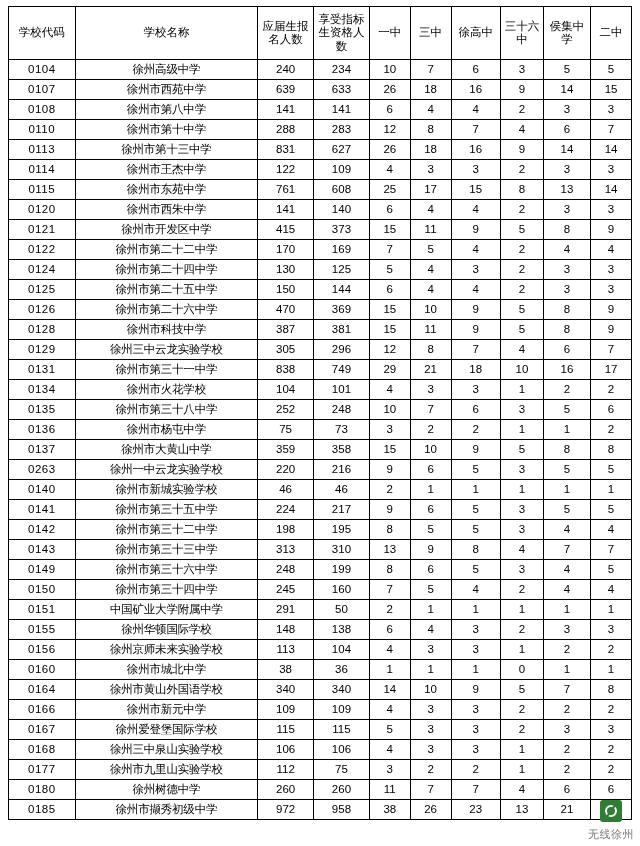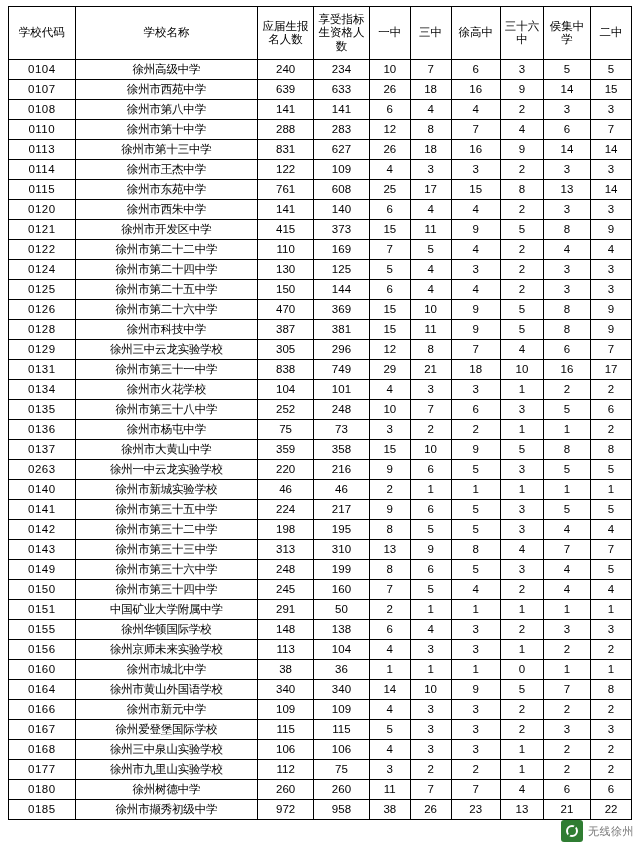--- a/index.html
+++ b/index.html
@@ -60,20 +60,21 @@
     font-size: 11.5px;
     letter-spacing: 0.5px;
   }
   .watermark {
     position: absolute;
     right: 6px;
     bottom: 4px;
     display: flex;
     align-items: center;
     gap: 5px;
+    flex-direction: column;
   }
   .wm-badge {
     width: 22px;
     height: 22px;
     background: #2f7d32;
     border-radius: 3px;
     position: relative;
     flex: none;
   }
   .wm-badge:before {
@@ -259,21 +260,21 @@
           <td>15</td>
           <td>11</td>
           <td>9</td>
           <td>5</td>
           <td>8</td>
           <td>9</td>
         </tr>
         <tr>
           <td class="code">0122</td>
           <td class="name">徐州市第二十二中学</td>
-          <td>110</td>
+          <td>170</td>
           <td>169</td>
           <td>7</td>
           <td>5</td>
           <td>4</td>
           <td>2</td>
           <td>4</td>
           <td>4</td>
         </tr>
         <tr>
           <td class="code">0124</td>

